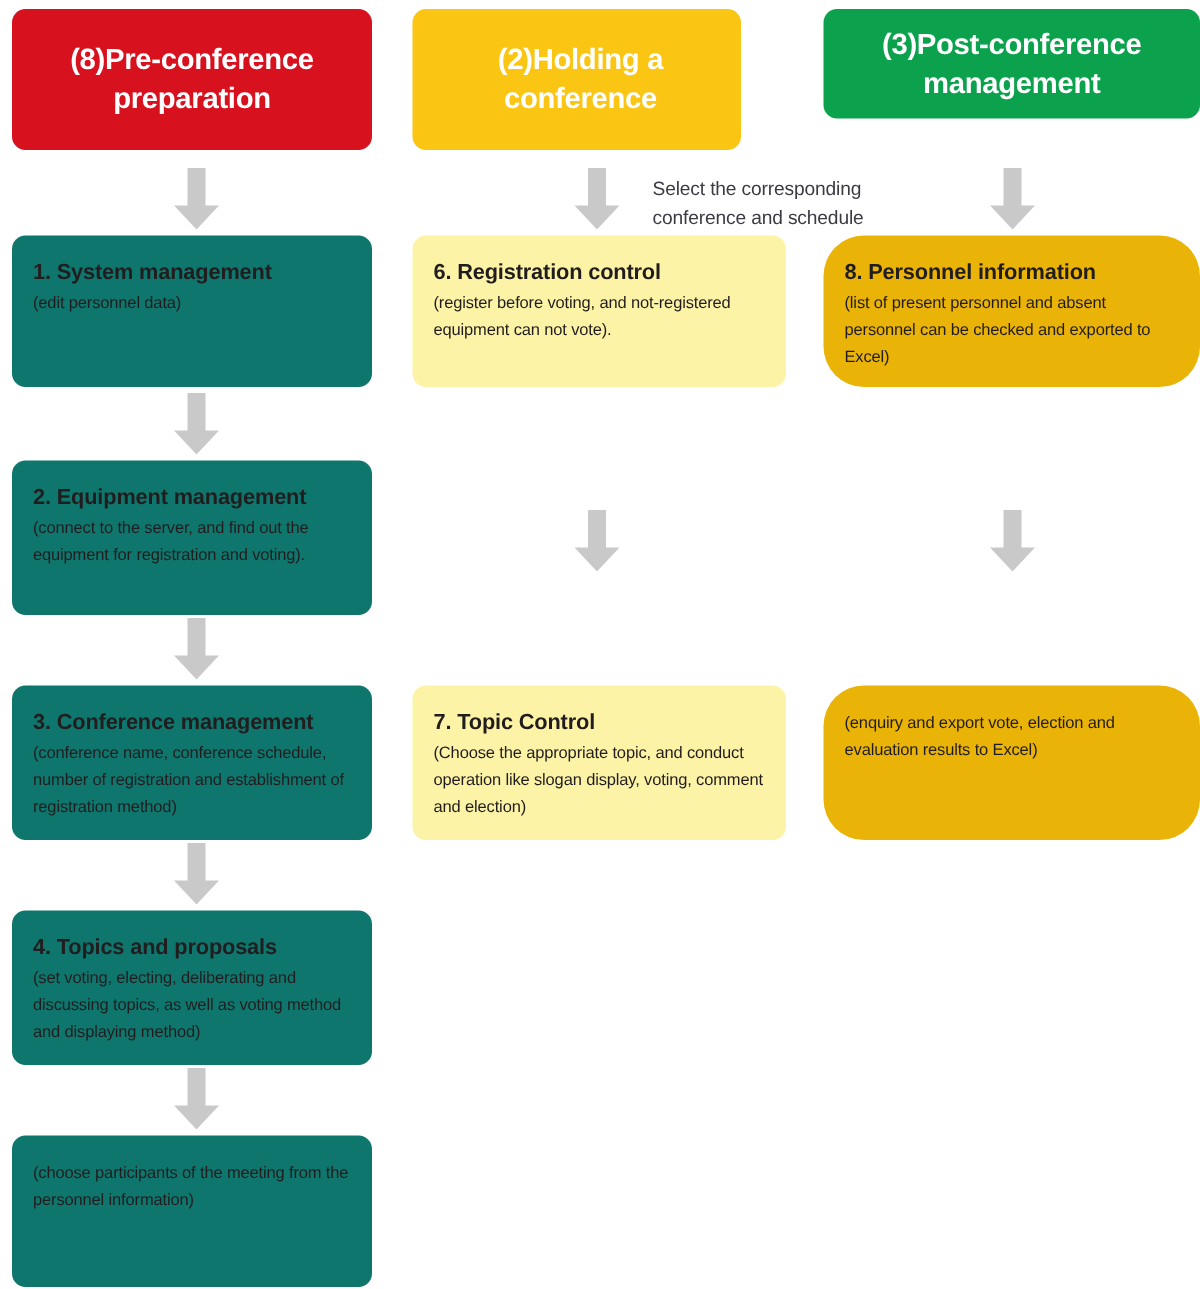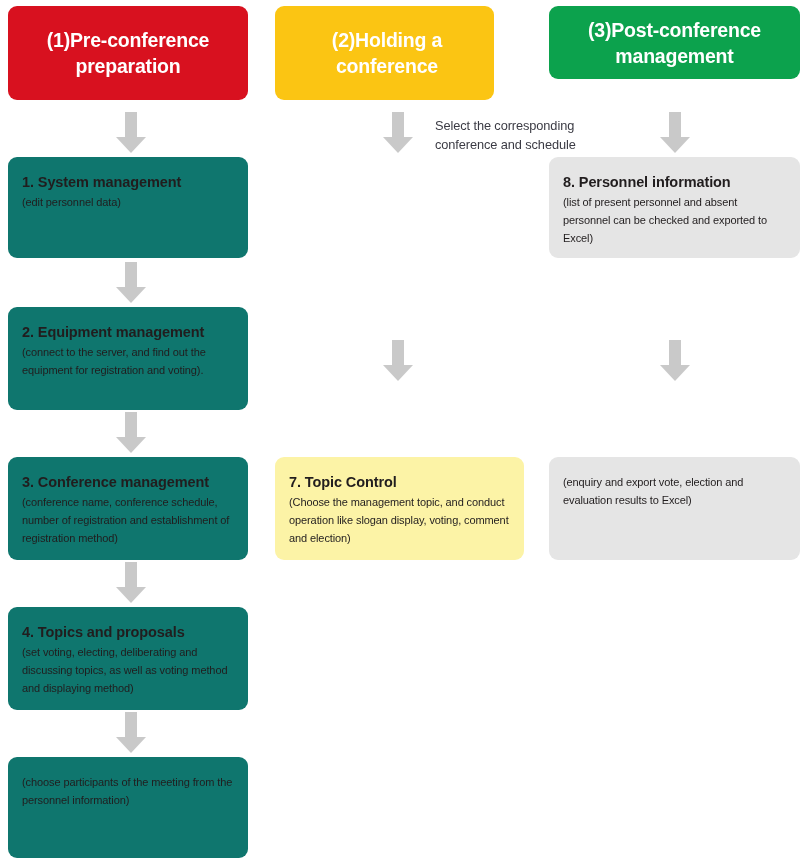--- a/index.html
+++ b/index.html
@@ -48,21 +48,21 @@
   
   .node-box {
     position: absolute;
     border-radius: 9px;
     box-sizing: border-box;
     padding: 16px 14px 10px 14px;
     color: #211d1e;
   }
   .node-pink   { background: #0f766e; }
   .node-yellow { background: #FCF3A6; }
-  .node-green  { background: #e5e5e5; }
+  .node-green  { background: #eab308; border-radius: 27px; }
 
   .node-title {
     font-weight: bold;
     font-size: 14.5px;
     line-height: 19px;
     margin: 0 0 1px 0;
     letter-spacing: -0.1px;
   }
   .node-desc {
     font-size: 11px;
@@ -112,21 +112,21 @@
     line-height: 19px;
     color: #3b3b44;
     letter-spacing: -0.1px;
   }
 </style>
 </head>
 <body>
 
 <div class="canvas">
 
-  <div class="header-box header-red" id="header-1">(1)Pre-conference preparation</div>
+  <div class="header-box header-red" id="header-1">(8)Pre-conference preparation</div>
 
   <div class="header-box header-yellow" id="header-2">(2)Holding a conference</div>
 
   <div class="header-box header-green" id="header-3">(3)Post-conference management</div>
 
   <div class="arrow" id="arrow-1-2">
     <svg viewBox="0 0 30 41">
         <polygon points="9,0 21,0 21,25 30,25 15,41 0,25 9,25" fill="#C9C9C9"></polygon>
       </svg>
   </div>
@@ -190,24 +190,28 @@
 
   <div class="node-box node-pink" id="node-4">
     <p class="node-title">4. Topics and proposals</p>
     <p class="node-desc">(set voting, electing, deliberating and discussing topics, as well as voting method and displaying method)</p>
   </div>
 
   <div class="node-box node-pink" id="node-5">
     <p class="node-desc">(choose participants of the meeting from the personnel information)</p>
   </div>
 
+  <div class="node-box node-yellow" id="node-6">
+    <p class="node-title">6. Registration control</p>
+    <p class="node-desc">(register before voting, and not-registered equipment can not vote).</p>
+  </div>
 
   <div class="node-box node-yellow" id="node-7">
     <p class="node-title">7. Topic Control</p>
-    <p class="node-desc">(Choose the management topic, and conduct operation like slogan display, voting, comment and election)</p>
+    <p class="node-desc">(Choose the appropriate topic, and conduct operation like slogan display, voting, comment and election)</p>
   </div>
 
   <div class="node-box node-green" id="node-8">
     <p class="node-title">8. Personnel information</p>
     <p class="node-desc">(list of present personnel and absent personnel can be checked and exported to Excel)</p>
   </div>
 
   <div class="node-box node-green" id="node-9">
     <p class="node-desc"> (enquiry and export vote, election and evaluation results to Excel)</p>
   </div>

